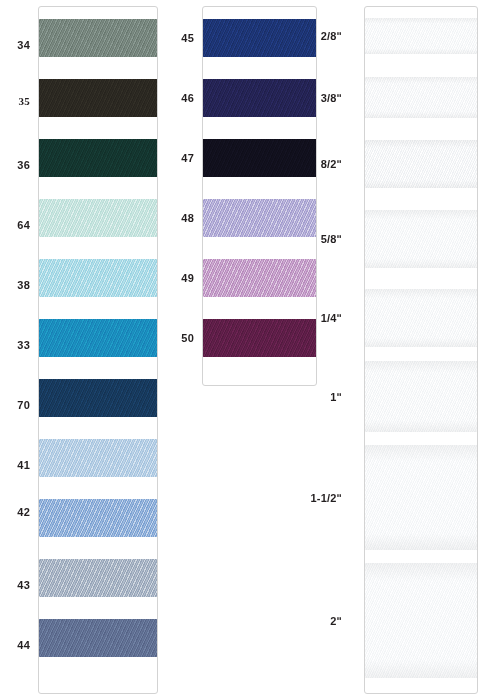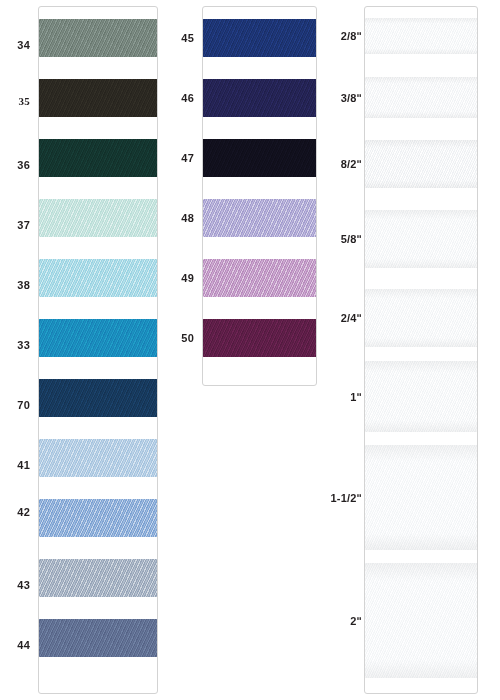--- a/index.html
+++ b/index.html
@@ -86,21 +86,21 @@
     text-align: right;
     font-size: 11px;
     font-weight: bold;
     color: #231f20;
     letter-spacing: 0.2px;
     line-height: 1;
     white-space: nowrap;
   }
   .lab-a { left: 2px;   width: 28px; margin-top: 7px; }
   .lab-b { left: 160px; width: 34px; }
-  .lab-c { left: 304px; width: 58px; }
+  .lab-c { left: 284px; width: 58px; }
 </style>
 </head>
 <body>
 
 <div id="sheet">
 
   <div class="panel" id="panel-colors-a"></div>
   <div id="col-a-bands">
       <div class="band " style="left: 39px; top: 19px; width: 118px; height: 38px; position: absolute; background-color: rgb(118, 133, 125);"></div>
       <div class="band " style="left: 39px; top: 79px; width: 118px; height: 38px; position: absolute; background-color: rgb(43, 40, 33);"></div>
@@ -111,21 +111,21 @@
       <div class="band " style="left: 39px; top: 379px; width: 118px; height: 38px; position: absolute; background-color: rgb(23, 57, 92);"></div>
       <div class="band light" style="left: 39px; top: 439px; width: 118px; height: 38px; position: absolute; background-color: rgb(169, 198, 224);"></div>
       <div class="band light" style="left: 39px; top: 499px; width: 118px; height: 38px; position: absolute; background-color: rgb(128, 165, 212);"></div>
       <div class="band light" style="left: 39px; top: 559px; width: 118px; height: 38px; position: absolute; background-color: rgb(154, 168, 187);"></div>
       <div class="band " style="left: 39px; top: 619px; width: 118px; height: 38px; position: absolute; background-color: rgb(96, 111, 146);"></div>
     </div>
   <div id="col-a-labels">
       <div class="row-label lab-a" style="top: 33px;">34</div>
       <div class="row-label lab-a" style="top: 89px; font-family: Liberation Serif, serif;">35</div>
       <div class="row-label lab-a" style="top: 153px;">36</div>
-      <div class="row-label lab-a" style="top: 213px;">37</div>
+      <div class="row-label lab-a" style="top: 213px;">64</div>
       <div class="row-label lab-a" style="top: 273px;">38</div>
       <div class="row-label lab-a" style="top: 333px;">33</div>
       <div class="row-label lab-a" style="top: 393px;">70</div>
       <div class="row-label lab-a" style="top: 453px;">41</div>
       <div class="row-label lab-a" style="top: 500px;">42</div>
       <div class="row-label lab-a" style="top: 573px; text-align: right;">43</div>
       <div class="row-label lab-a" style="top: 633px;">44</div>
     </div>
 
   <div class="panel" id="panel-colors-b"></div>
@@ -155,19 +155,19 @@
       <div class="band white" style="left: 365px; top: 289px; width: 112px; height: 58px; position: absolute; background-color: rgb(241, 243, 245);"></div>
       <div class="band white" style="left: 365px; top: 361px; width: 112px; height: 71px; position: absolute; background-color: rgb(241, 243, 245);"></div>
       <div class="band white" style="left: 365px; top: 445px; width: 112px; height: 105px; position: absolute; background-color: rgb(242, 244, 246);"></div>
       <div class="band white" style="left: 365px; top: 563px; width: 112px; height: 115px; position: absolute; background-color: rgb(242, 244, 246);"></div>
     </div>
   <div id="col-c-labels">
       <div class="row-label lab-c" style="top: 31px;">2/8ʺ</div>
       <div class="row-label lab-c" style="top: 92.5px;">3/8ʺ</div>
       <div class="row-label lab-c" style="top: 159px;">8/2ʺ</div>
       <div class="row-label lab-c" style="top: 234px;">5/8ʺ</div>
-      <div class="row-label lab-c" style="top: 313px;">2/4ʺ</div>
+      <div class="row-label lab-c" style="top: 313px;">1/4ʺ</div>
       <div class="row-label lab-c" style="top: 391.5px;">1ʺ</div>
       <div class="row-label lab-c" style="top: 492.5px;">1-1/2ʺ</div>
       <div class="row-label lab-c" style="top: 615.5px;">2ʺ</div>
     </div>
 
 </div>
 
 </body></html>

